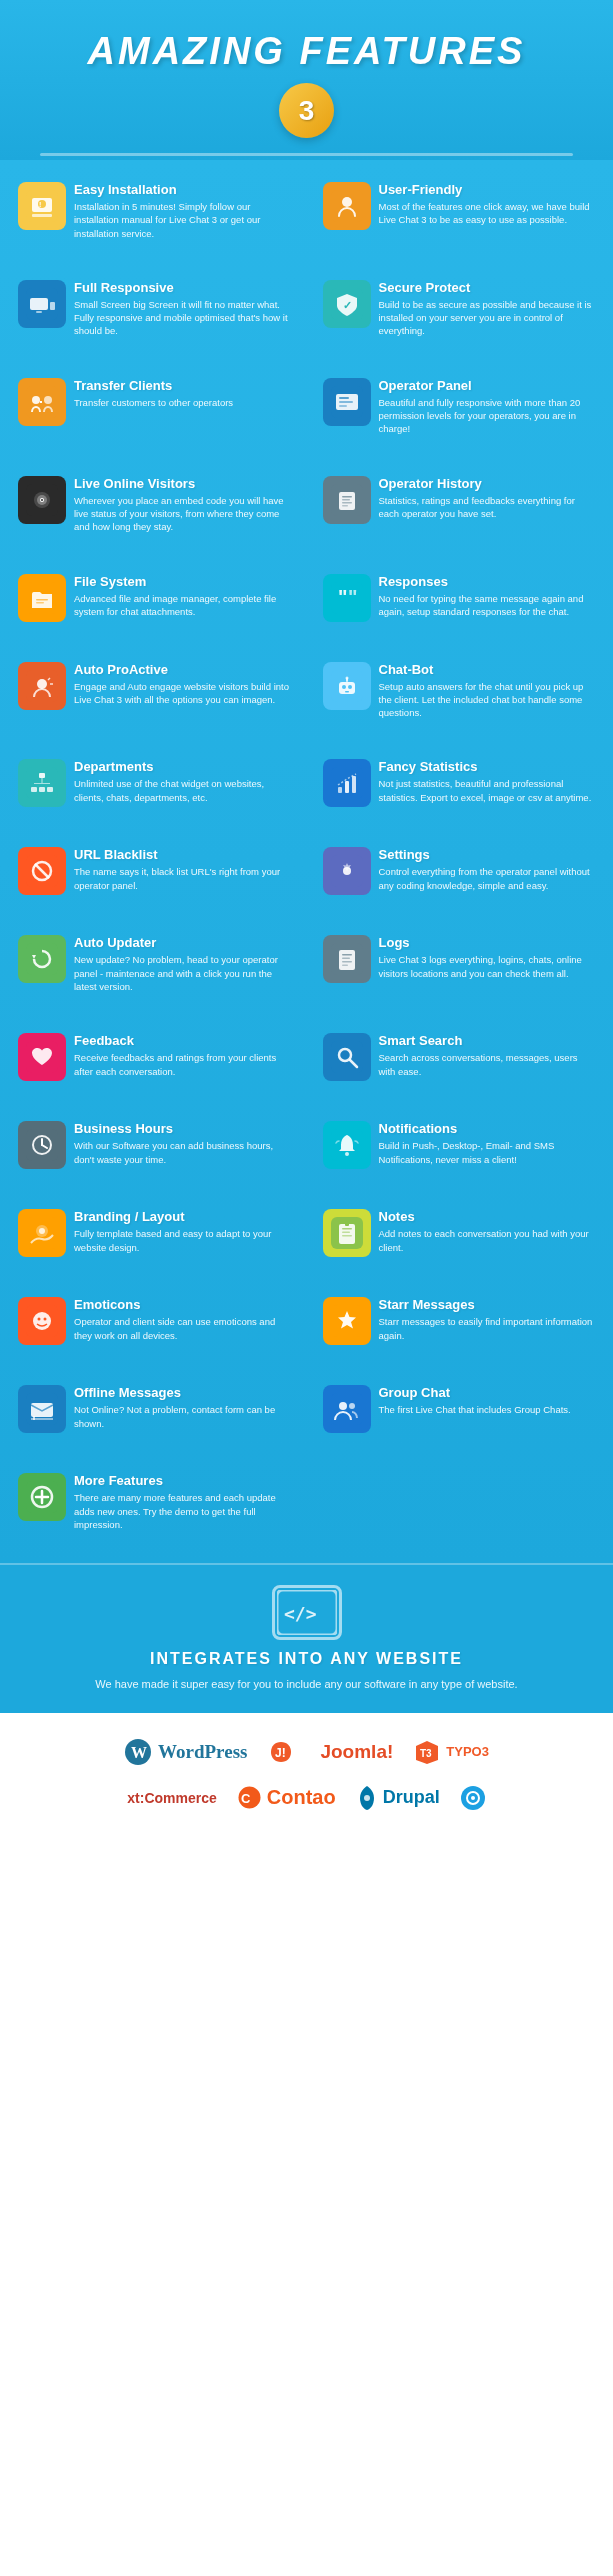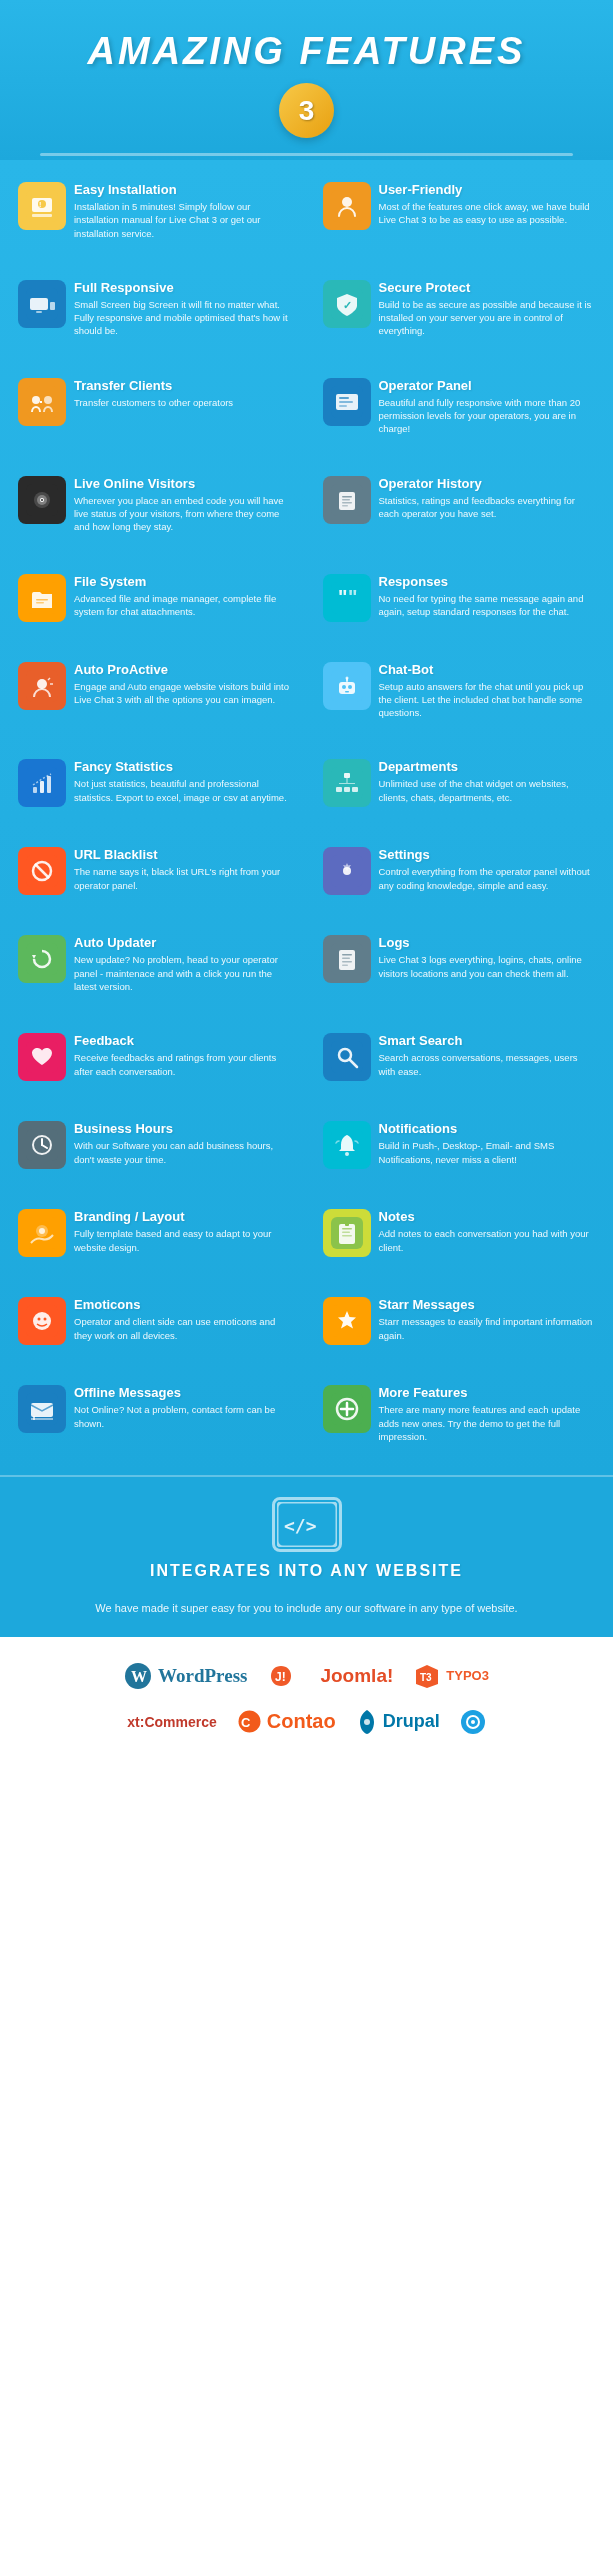--- a/index.html
+++ b/index.html
@@ -139,21 +139,21 @@
       font-size: 16px;
       font-weight: 900;
       color: #fff;
       letter-spacing: 2px;
       text-transform: uppercase;
       text-shadow: 1px 1px 2px rgba(0,0,0,0.1);
     }
     .integrates-desc {
       font-size: 11px;
       color: rgba(255,255,255,0.9);
-      margin-top: 20px;
+      margin-top: 8px;
       line-height: 1.5;
     }
 
     
     .logos-section {
       background: #fff;
       padding: 25px 20px;
     }
     .logos-row {
       display: flex;
@@ -368,54 +368,54 @@
           <circle cx="16" cy="8" r="1.5" fill="#fff" opacity="0.8"></circle>
         </svg>
       </div>
       <div class="feature-text">
         <div class="feature-title">Chat-Bot</div>
         <div class="feature-desc">Setup auto answers for the chat until you pick up the client. Let the included chat bot handle some questions.</div>
       </div>
     </div>
 
     <div class="feature-item">
-      <div class="feature-icon icon-blue2">
-        <svg class="icon-svg" viewBox="0 0 32 32" fill="none">
-          <rect width="32" height="32" rx="6" fill="#1976d2"></rect>
-          <rect x="7" y="20" width="4" height="6" rx="1" fill="#fff" opacity="0.7"></rect>
-          <rect x="14" y="14" width="4" height="12" rx="1" fill="#fff" opacity="0.9"></rect>
-          <rect x="21" y="9" width="4" height="17" rx="1" fill="#fff" opacity="0.8"></rect>
-          <path d="M7 18 L16 12 L25 7" stroke="#fff" stroke-width="1.5" opacity="0.6" stroke-dasharray="2"></path>
-        </svg>
-      </div>
-      <div class="feature-text">
-        <div class="feature-title">Fancy Statistics</div>
-        <div class="feature-desc">Not just statistics, beautiful and professional statistics. Export to excel, image or csv at anytime.</div>
-      </div>
-    </div>
-
-    <div class="feature-item">
       <div class="feature-icon icon-teal">
         <svg class="icon-svg" viewBox="0 0 32 32" fill="none">
           <rect width="32" height="32" rx="6" fill="#2ab8b8"></rect>
           <rect x="13" y="6" width="6" height="5" rx="1" fill="#fff" opacity="0.9"></rect>
           <rect x="5" y="20" width="6" height="5" rx="1" fill="#fff" opacity="0.8"></rect>
           <rect x="13" y="20" width="6" height="5" rx="1" fill="#fff" opacity="0.8"></rect>
           <rect x="21" y="20" width="6" height="5" rx="1" fill="#fff" opacity="0.8"></rect>
           <rect x="15.5" y="11" width="1" height="5" fill="#fff" opacity="0.7"></rect>
           <rect x="8" y="16" width="16" height="1" fill="#fff" opacity="0.6"></rect>
         </svg>
       </div>
       <div class="feature-text">
         <div class="feature-title">Departments</div>
         <div class="feature-desc">Unlimited use of the chat widget on websites, clients, chats, departments, etc.</div>
       </div>
     </div>
 
     <div class="feature-item">
+      <div class="feature-icon icon-blue2">
+        <svg class="icon-svg" viewBox="0 0 32 32" fill="none">
+          <rect width="32" height="32" rx="6" fill="#1976d2"></rect>
+          <rect x="7" y="20" width="4" height="6" rx="1" fill="#fff" opacity="0.7"></rect>
+          <rect x="14" y="14" width="4" height="12" rx="1" fill="#fff" opacity="0.9"></rect>
+          <rect x="21" y="9" width="4" height="17" rx="1" fill="#fff" opacity="0.8"></rect>
+          <path d="M7 18 L16 12 L25 7" stroke="#fff" stroke-width="1.5" opacity="0.6" stroke-dasharray="2"></path>
+        </svg>
+      </div>
+      <div class="feature-text">
+        <div class="feature-title">Fancy Statistics</div>
+        <div class="feature-desc">Not just statistics, beautiful and professional statistics. Export to excel, image or csv at anytime.</div>
+      </div>
+    </div>
+
+    <div class="feature-item">
       <div class="feature-icon icon-deep-orange">
         <svg class="icon-svg" viewBox="0 0 32 32" fill="none">
           <rect width="32" height="32" rx="6" fill="#ff5722"></rect>
           <circle cx="16" cy="16" r="9" stroke="#fff" stroke-width="2.5" opacity="0.9"></circle>
           <line x1="9" y1="9" x2="23" y2="23" stroke="#fff" stroke-width="2.5" opacity="0.9"></line>
         </svg>
       </div>
       <div class="feature-text">
         <div class="feature-title">URL Blacklist</div>
         <div class="feature-desc">The name says it, black list URL's right from your operator panel.</div>
@@ -596,20 +596,35 @@
           <line x1="8" y1="23" x2="8" y2="27" stroke="#fff" stroke-width="2" opacity="0.7"></line>
         </svg>
       </div>
       <div class="feature-text">
         <div class="feature-title">Offline Messages</div>
         <div class="feature-desc">Not Online? Not a problem, contact form can be shown.</div>
       </div>
     </div>
 
 
+    <div class="feature-item">
+      <div class="feature-icon icon-blue2">
+        <svg class="icon-svg" viewBox="0 0 32 32" fill="none">
+          <rect width="32" height="32" rx="6" fill="#1976d2"></rect>
+          <circle cx="12" cy="13" r="4" fill="#fff" opacity="0.9"></circle>
+          <circle cx="21" cy="13" r="3" fill="#fff" opacity="0.7"></circle>
+          <path d="M4 27c0-4.4 3.6-8 8-8s8 3.6 8 8" stroke="#fff" stroke-width="2" opacity="0.9"></path>
+          <path d="M21 19c2.5 0 5 2.5 5 6" stroke="#fff" stroke-width="2" opacity="0.6"></path>
+        </svg>
+      </div>
+      <div class="feature-text">
+        <div class="feature-title">Group Chat</div>
+        <div class="feature-desc">The first Live Chat that includes Group Chats.</div>
+      </div>
+    </div>
 
     <div class="feature-item">
       <div class="feature-icon icon-plus">
         <svg class="icon-svg" viewBox="0 0 32 32" fill="none">
           <rect width="32" height="32" rx="6" fill="#4caf50"></rect>
           <circle cx="16" cy="16" r="10" stroke="#fff" stroke-width="2.5" fill="none" opacity="0.9"></circle>
           <line x1="16" y1="10" x2="16" y2="22" stroke="#fff" stroke-width="2.5" stroke-linecap="round"></line>
           <line x1="10" y1="16" x2="22" y2="16" stroke="#fff" stroke-width="2.5" stroke-linecap="round"></line>
         </svg>
       </div>

